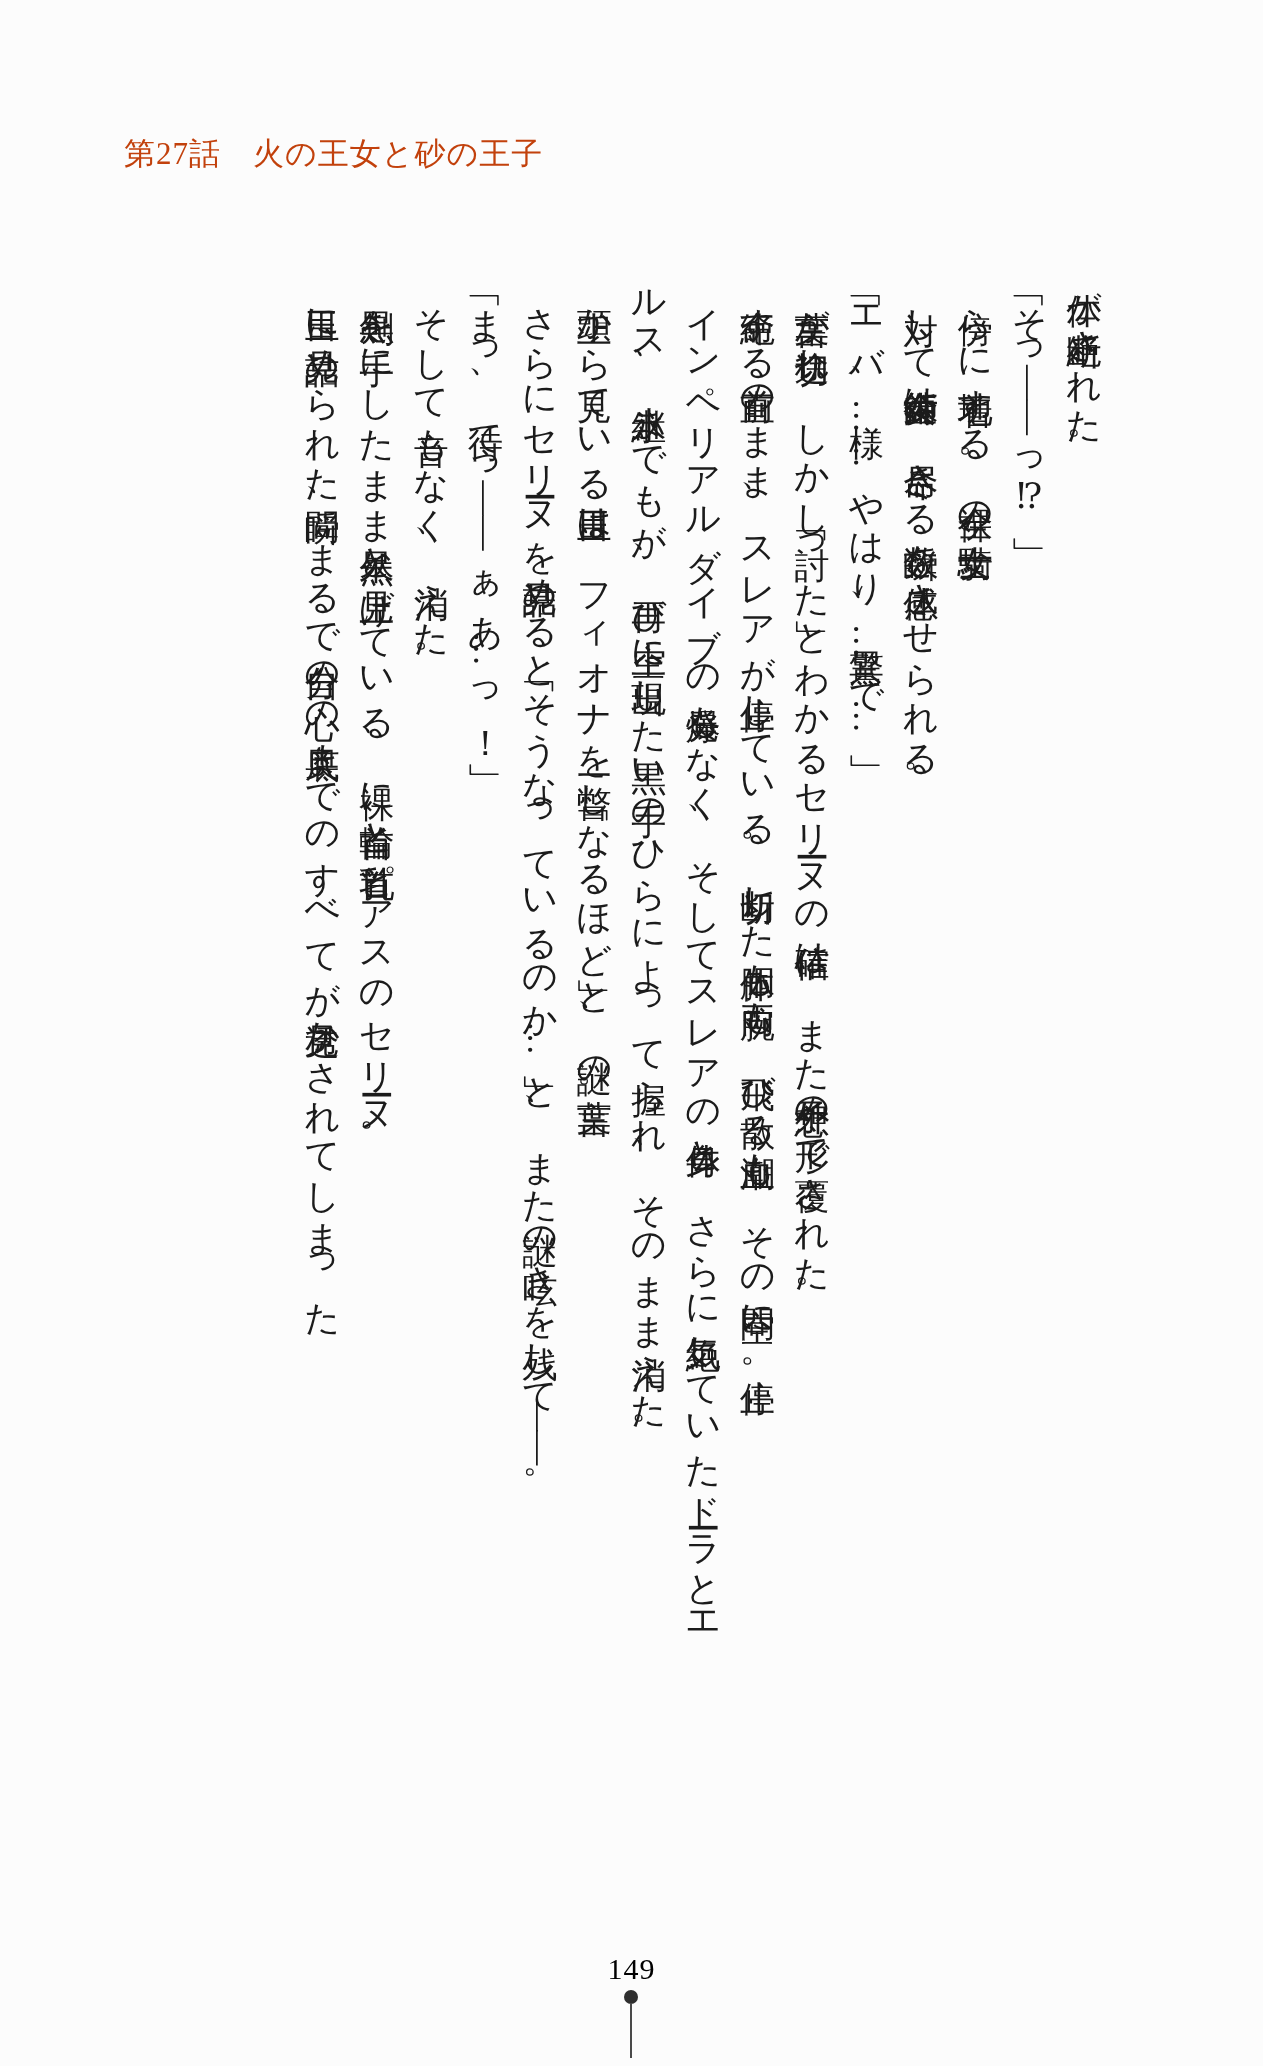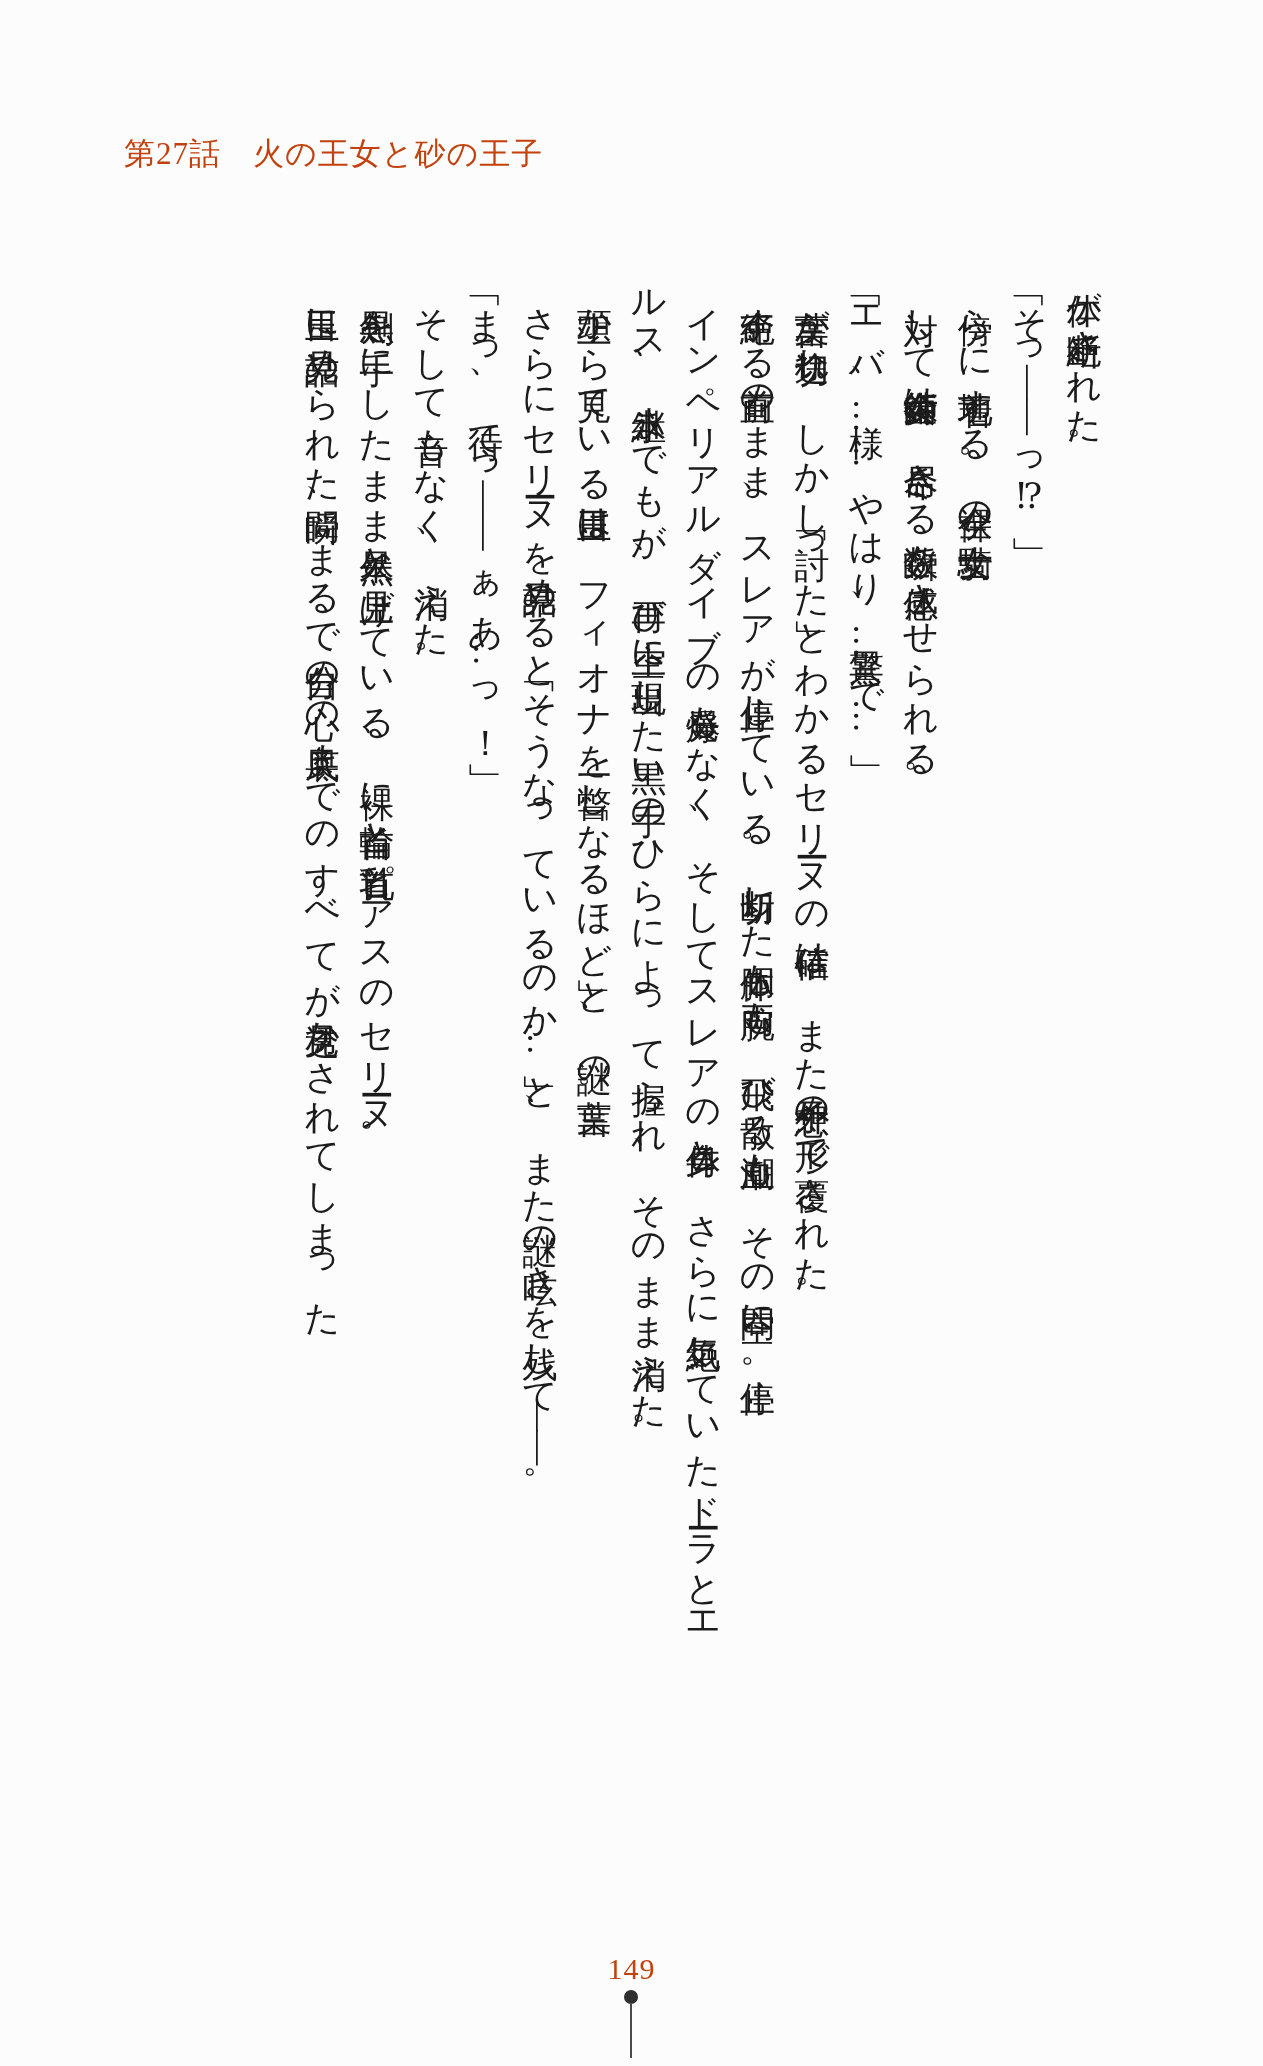--- a/index.html
+++ b/index.html
@@ -30,21 +30,21 @@
   }
   .text-columns p{margin:0;padding:0;}
   .text-columns p.para{text-indent:0.5em;}
   .text-columns p.dlg{text-indent:0.5em;}
   .text-columns p.cont{text-indent:0;}
   .text-columns p.tight{letter-spacing:-1px;}
   .text-columns p.squeeze{letter-spacing:-0.5px;}
   
   .page-number{
     position:absolute;left:0;top:1952px;width:100%;
-    text-align:center;font-size:30px;color:#c2410c;
+    text-align:center;font-size:30px;color:#000000;
     letter-spacing:1px;
   }
   .pin-marker{position:absolute;left:0;top:0;width:100%;height:100%;pointer-events:none;}
   .pin-dot{
     position:absolute;left:624px;top:1990px;
     width:14px;height:14px;border-radius:50%;
     background:#2f2f2f;
   }
   .pin-line{
     position:absolute;left:630px;top:2003px;

